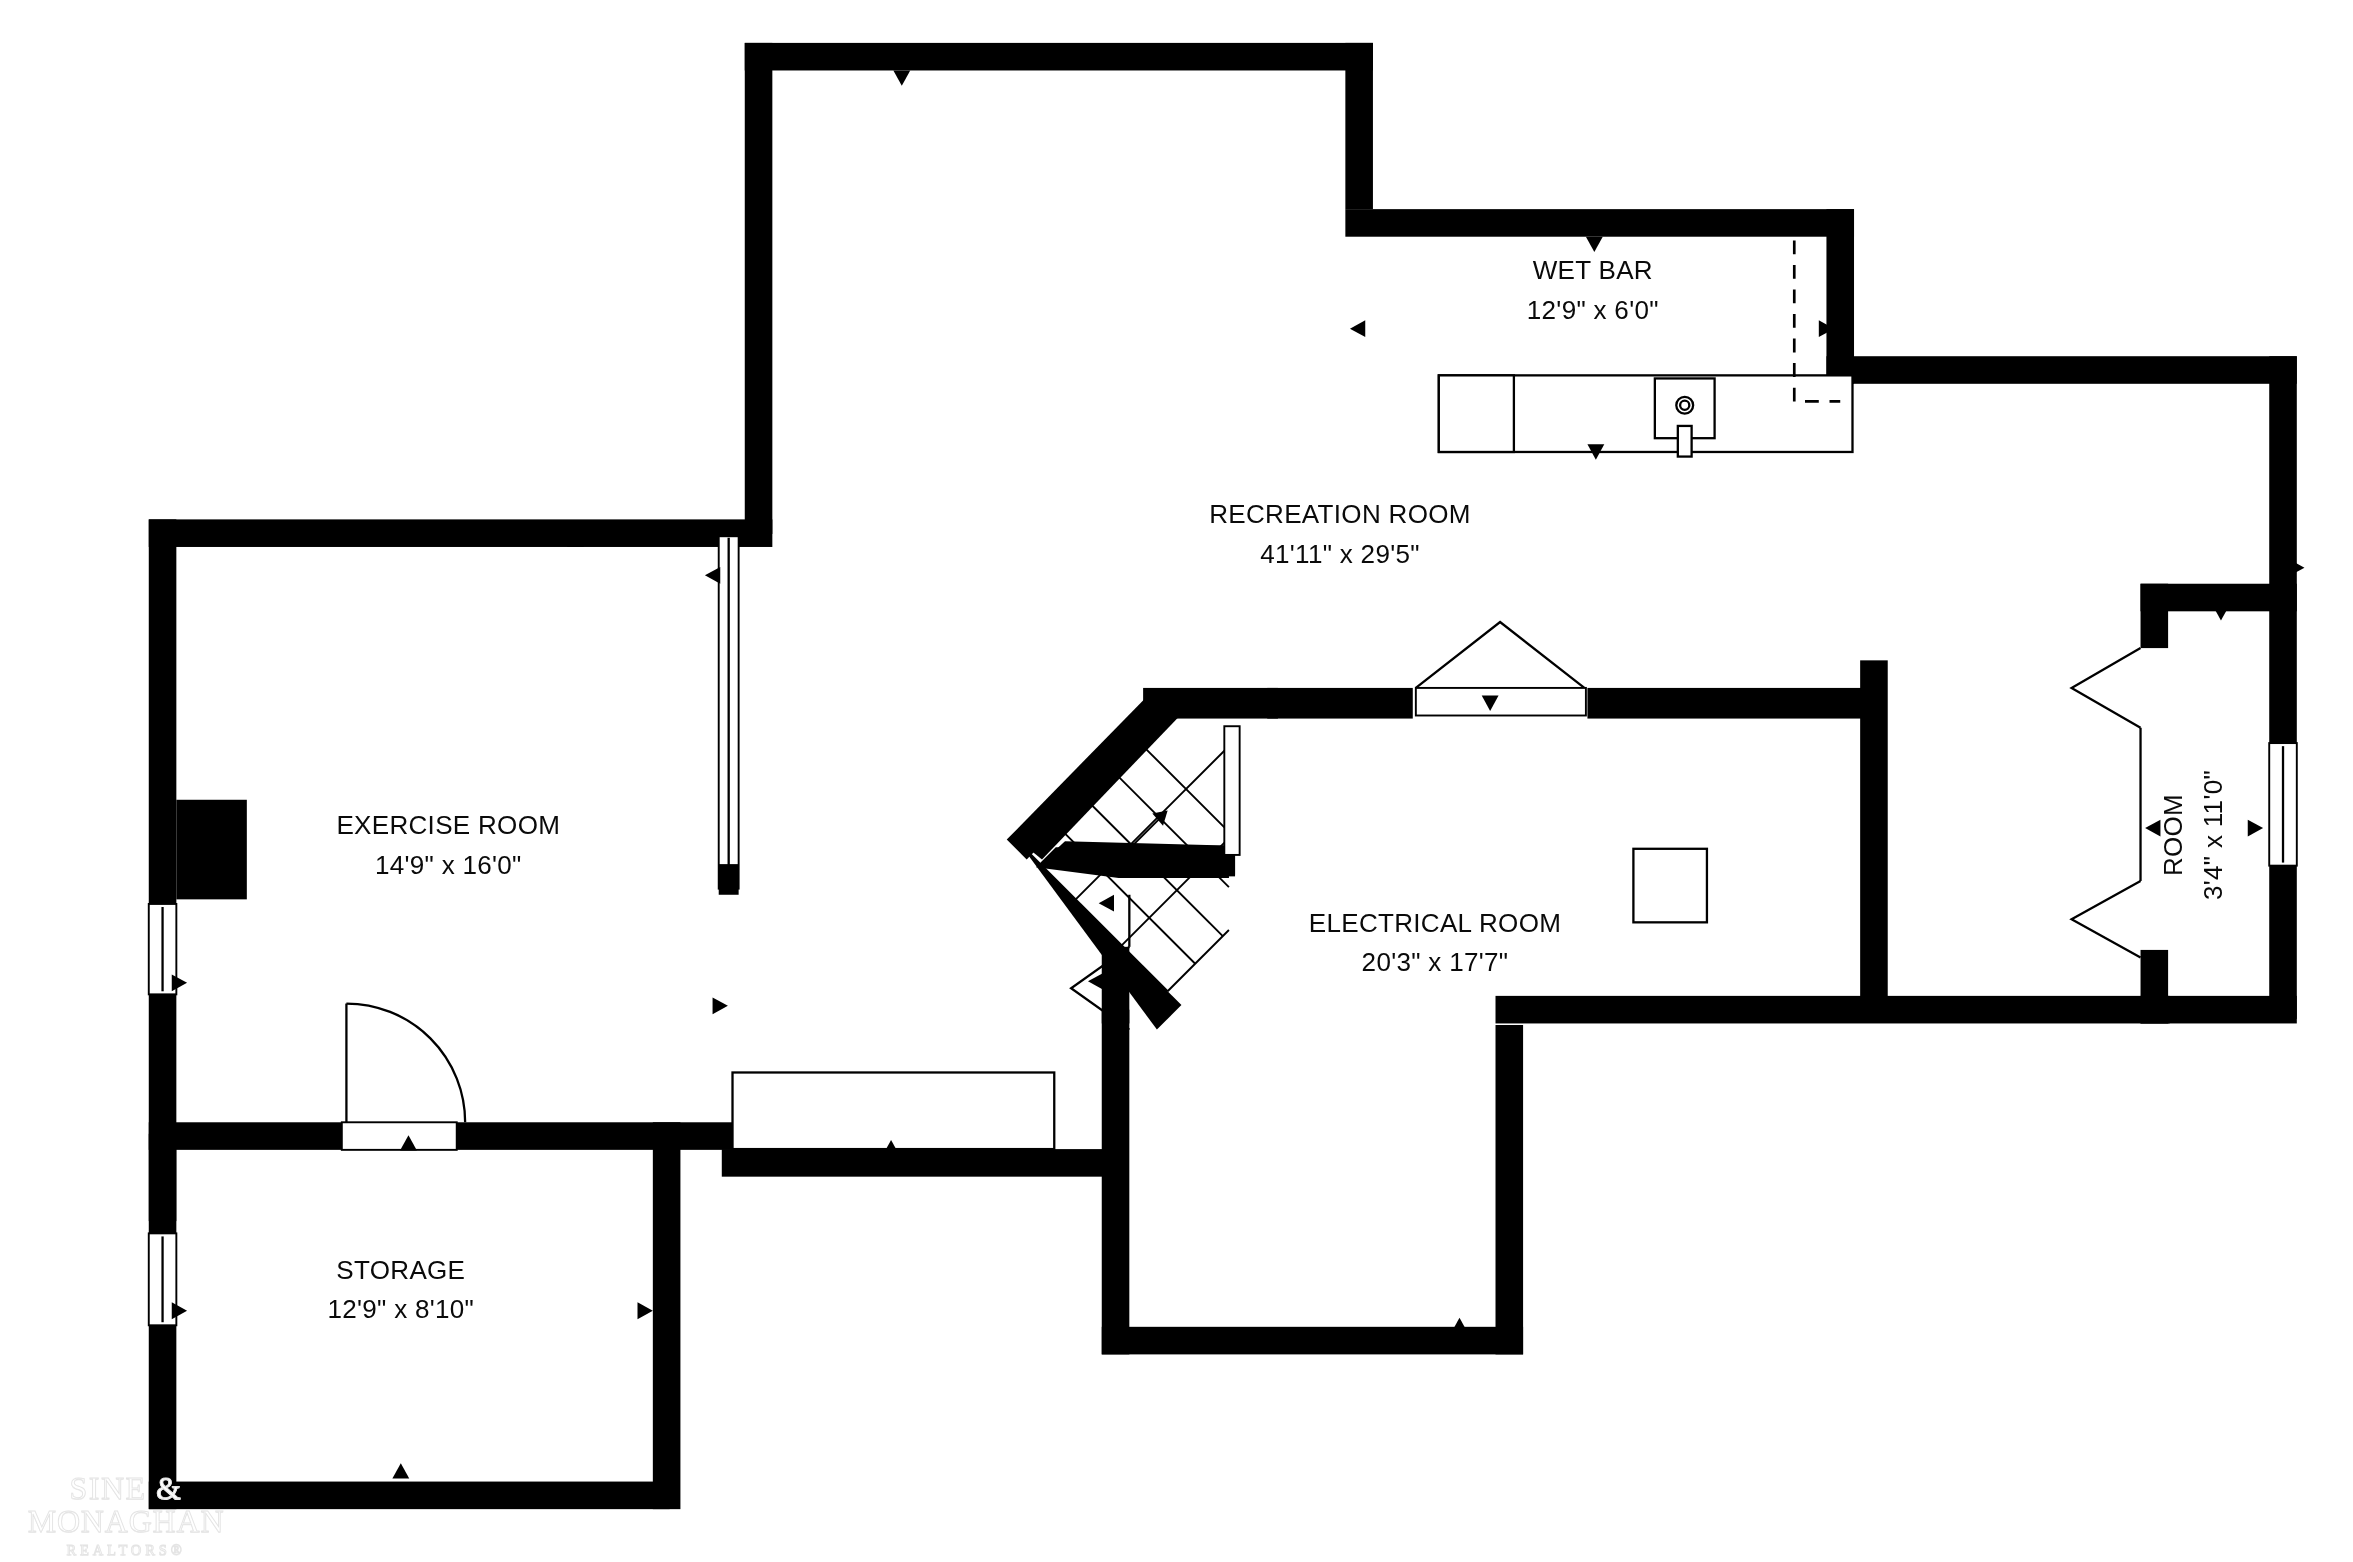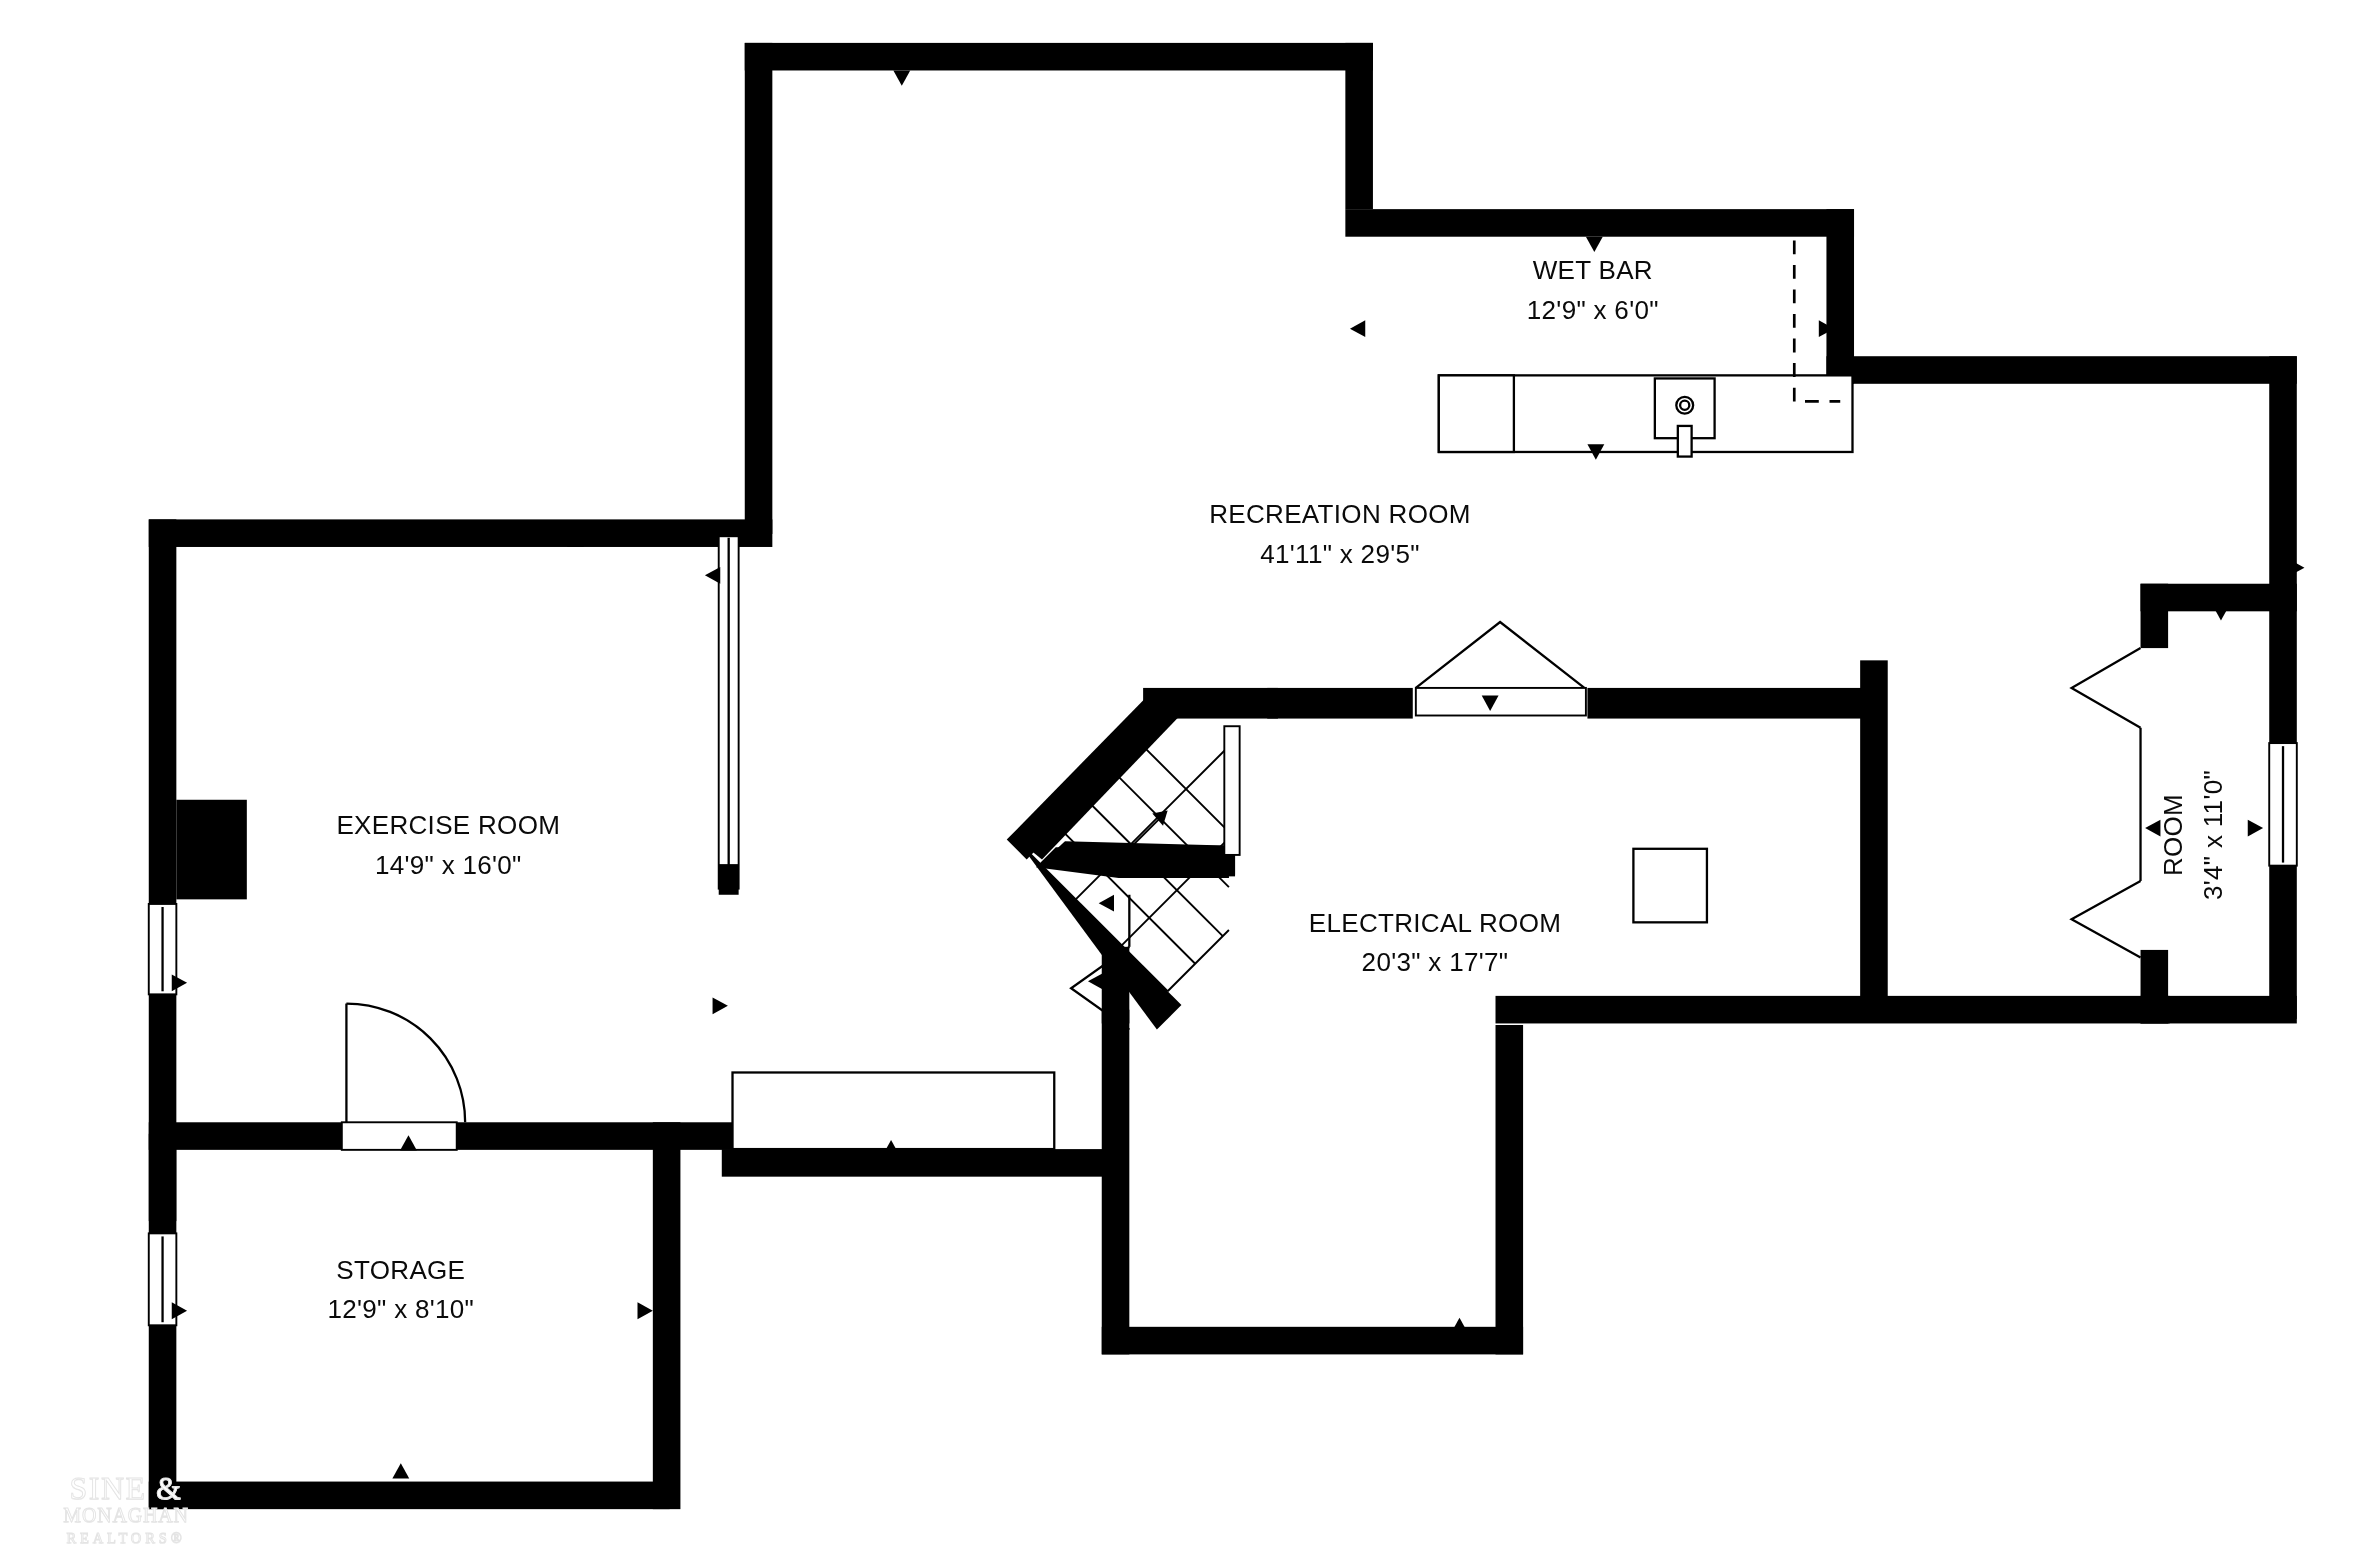--- a/index.html
+++ b/index.html
@@ -67,21 +67,21 @@
   #watermark .wm-line3 {
     font-family: "Liberation Serif", serif;
     color: #ffffff;
     -webkit-text-stroke: 0.9px #e4e4e4;
     text-shadow: 0 0.8px 0 #ededed;
     text-align: center;
     line-height: 1;
     white-space: nowrap;
   }
   #watermark .wm-line1 { font-size: 32px; letter-spacing: 1.5px; }
-  #watermark .wm-line2 { font-size: 20px; letter-spacing: 0.8px; margin-top: 1.5px; }
+  #watermark .wm-line2 { font-size: 32px; letter-spacing: 0.8px; margin-top: 1.5px; }
   #watermark .wm-line3 { font-size: 14.6px; letter-spacing: 3.8px; margin-top: 5.4px; }
 </style>
 </head>
 <body>
 
 <div id="floorplan-root">
 
   <svg id="plan" viewBox="0 0 3072 2039" xmlns="http://www.w3.org/2000/svg">
 
     <g>

